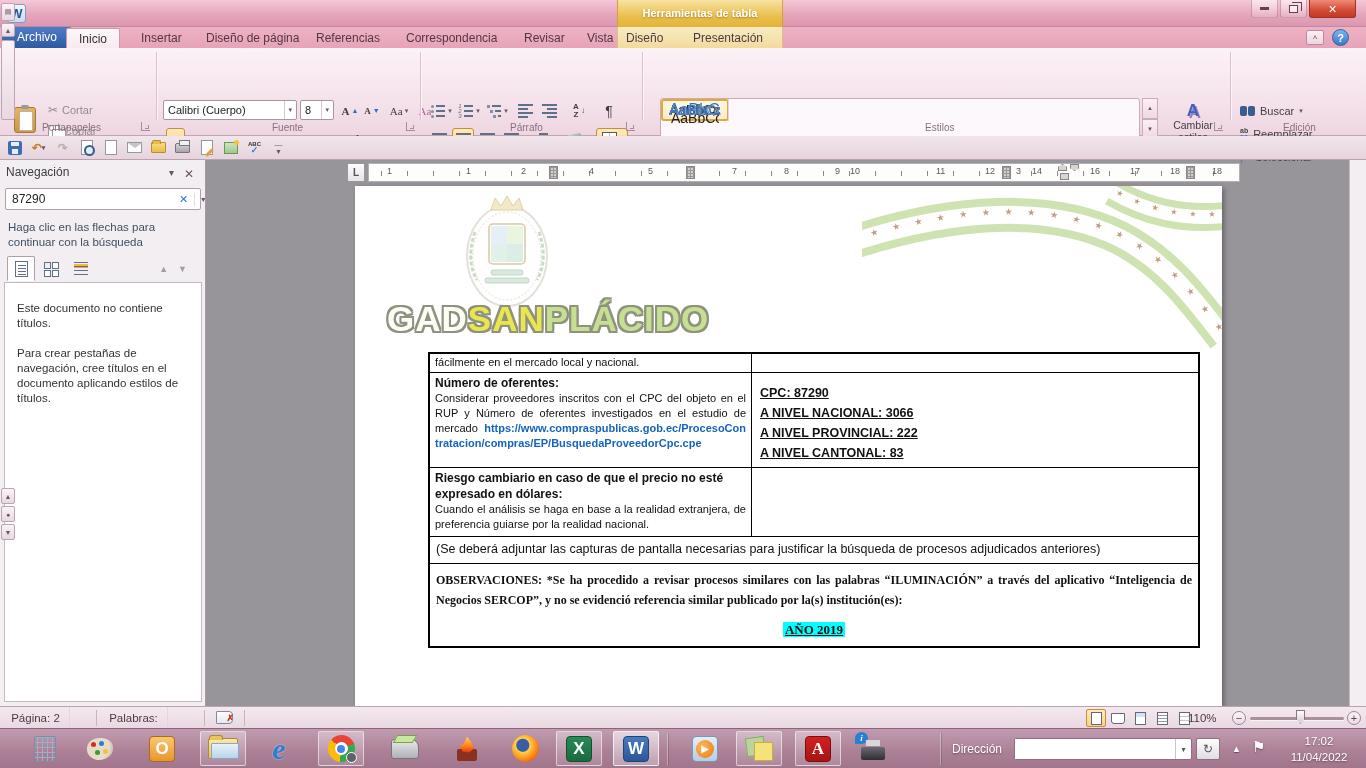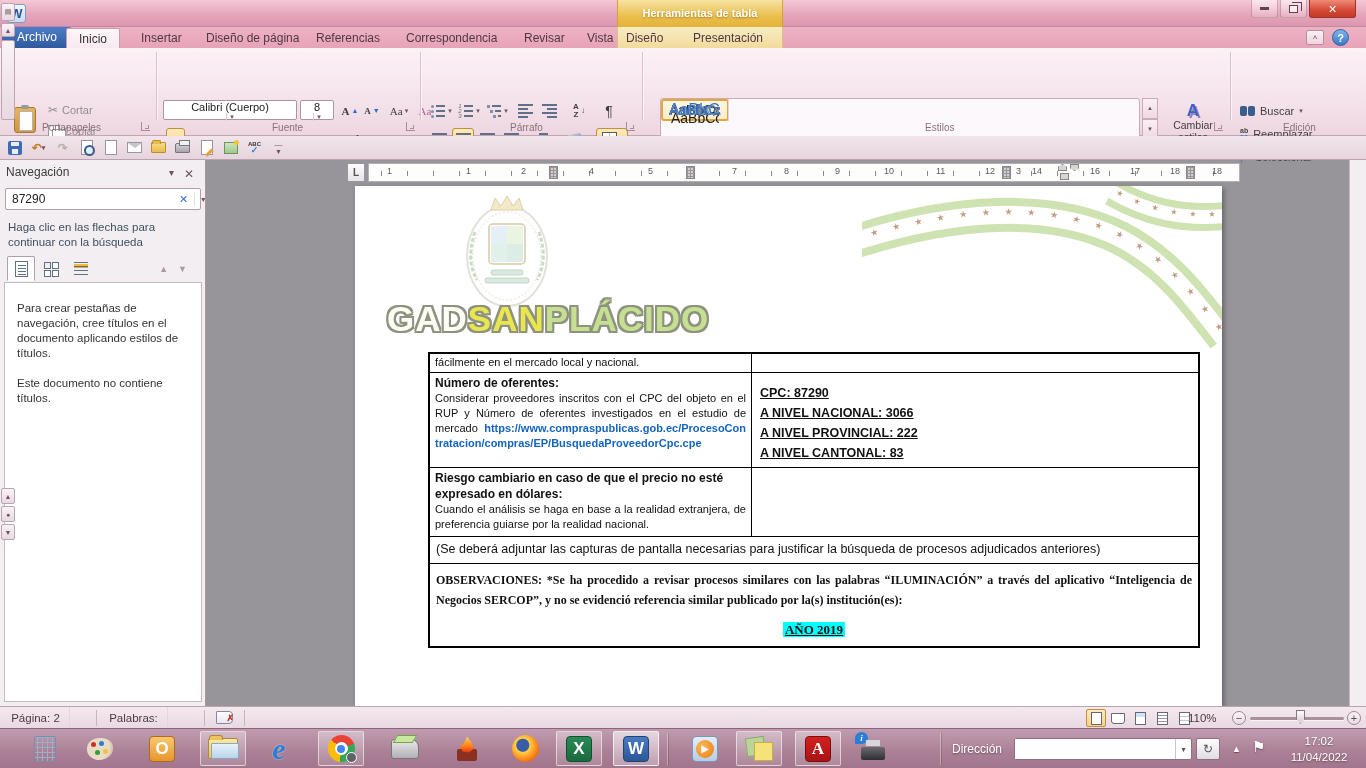--- a/index.html
+++ b/index.html
@@ -73,21 +73,21 @@
   .cb-small.en { color:#3f3f3f; }
   .scissors { color:#8a8a8a; font-size:12px; }
   .copy-ic { width:12px; height:13px; border:1px solid #9a9a9a; background:#fff; position:relative; }
   .copy-ic::before { content:""; position:absolute; left:3px; top:3px; width:12px; height:13px; border:1px solid #9a9a9a; background:#fff; }
   .brush-ic { width:13px; height:13px; position:relative; }
   .brush-ic::before { content:""; position:absolute; left:1px; top:7px; width:11px; height:5px; background:#d9a43c; transform:rotate(-35deg); border-radius:1px; }
   .brush-ic::after { content:""; position:absolute; left:8px; top:1px; width:5px; height:6px; background:#8e6b9e; transform:rotate(-35deg); }
 
   
   .combo { position:absolute; height:20px; background:#fff; border:1px solid #ab94a1; border-radius:2px;
-    font-size:11px; color:#222; display:flex; align-items:center; padding:0 4px; justify-content:space-between;flex-direction:column; }
+    font-size:11px; color:#222; display:flex; align-items:center; padding:0 4px; justify-content:space-between; }
   .combo .arr { border-left:1px solid #d8c8d0; padding-left:3px; height:100%; display:flex; align-items:center; }
   #font-name { left:163px; top:52px; width:134px; }
   #font-size { left:300px; top:52px; width:34px; }
   .fbtn { position:absolute; top:52px; height:21px; }
   .serif { font-family:"Liberation Serif",serif; }
   .f2 { position:absolute; top:80px; height:22px; }
   .ybar::after { content:""; position:absolute; left:3px; bottom:2px; width:14px; height:4px; background:#ffe400; border:1px solid #b8a400; }
   .rbar::after { content:""; position:absolute; left:3px; bottom:2px; width:12px; height:4px; background:#d03020; border:1px solid #8e1f14; }
 
   
@@ -643,36 +643,36 @@
         </div>
       <div class="ntab" style="left:32px;">
           <span class="ntab-grid"></span>
         </div>
       <div class="ntab" style="left:62px;">
           <span class="ntab-res"></span>
         </div>
       <div class="nav-arrows">▲▼</div>
     </div>
     <div id="nav-body">
+      <p>Este documento no contiene títulos.</p>
       <p>Para crear pestañas de navegación, cree títulos en el documento aplicando estilos de títulos.</p>
-      <p>Este documento no contiene títulos.</p>
     </div>
   </div>
 
   <div id="tabsel">L</div>
   <div id="ruler"></div>
   <span class="rnum" style="left:387px;">1</span>
   <span class="rnum" style="left:466px;">1</span>
   <span class="rnum" style="left:521px;">2</span>
   <span class="rnum" style="left:589px;">4</span>
   <span class="rnum" style="left:648px;">5</span>
   <span class="rnum" style="left:732px;">7</span>
   <span class="rnum" style="left:784px;">8</span>
   <span class="rnum" style="left:835px;">9</span>
-  <span class="rnum" style="left:884px;">10</span>
+  <span class="rnum" style="left:850px;">10</span>
   <span class="rnum" style="left:936px;">11</span>
   <span class="rnum" style="left:985px;">12</span>
   <span class="rnum" style="left:1016px;">3</span>
   <span class="rnum" style="left:1032px;">14</span>
   <span class="rnum" style="left:1090px;">16</span>
   <span class="rnum" style="left:1130px;">17</span>
   <span class="rnum" style="left:1170px;">18</span>
   <span class="rnum" style="left:1212px;">18</span>
   <div class="rcol" style="left:549px;"></div>
   <div class="rcol" style="left:686px;"></div>

